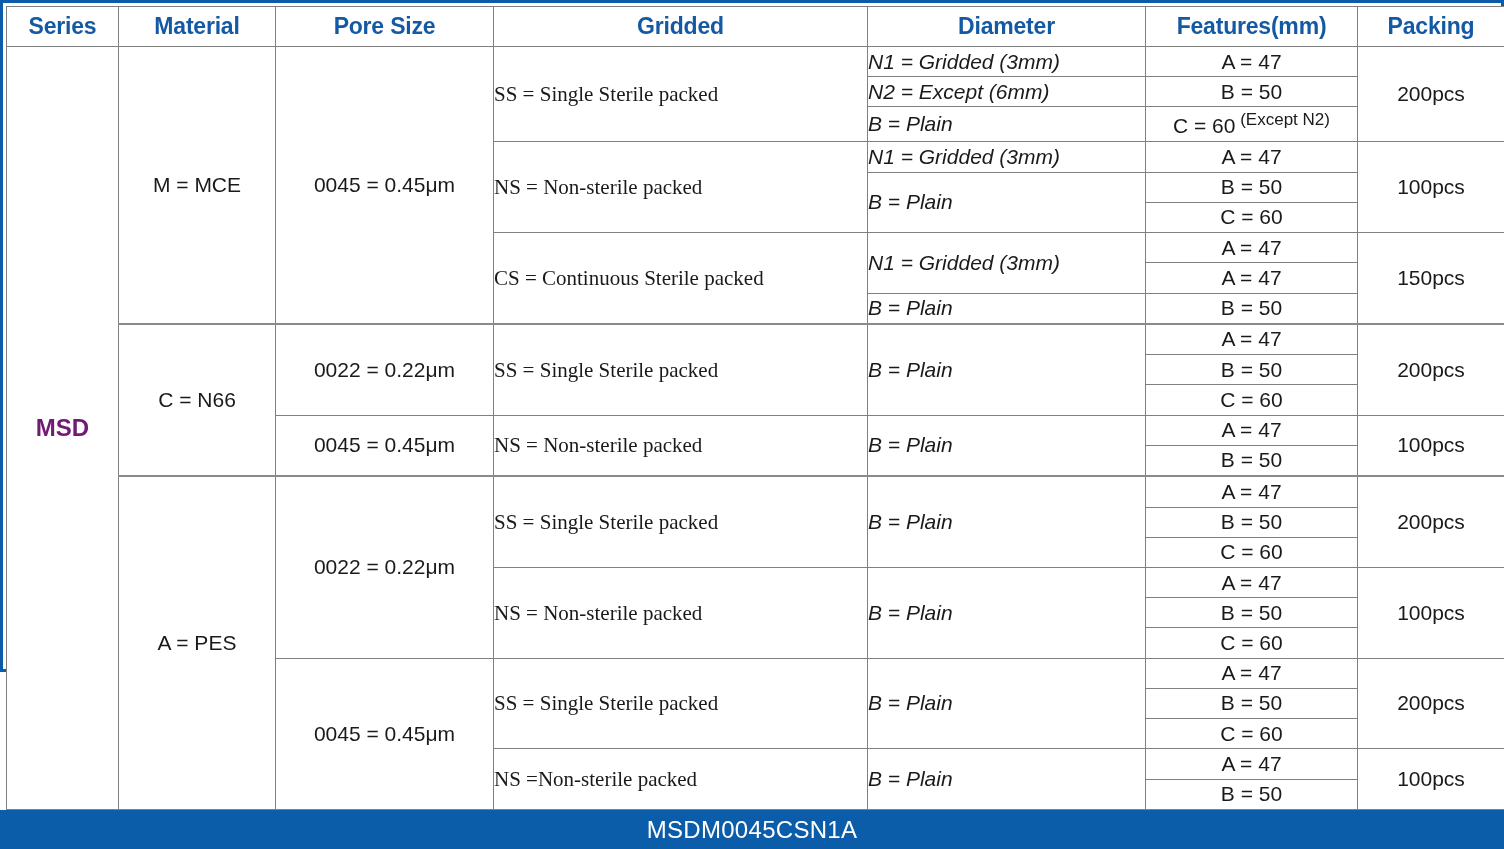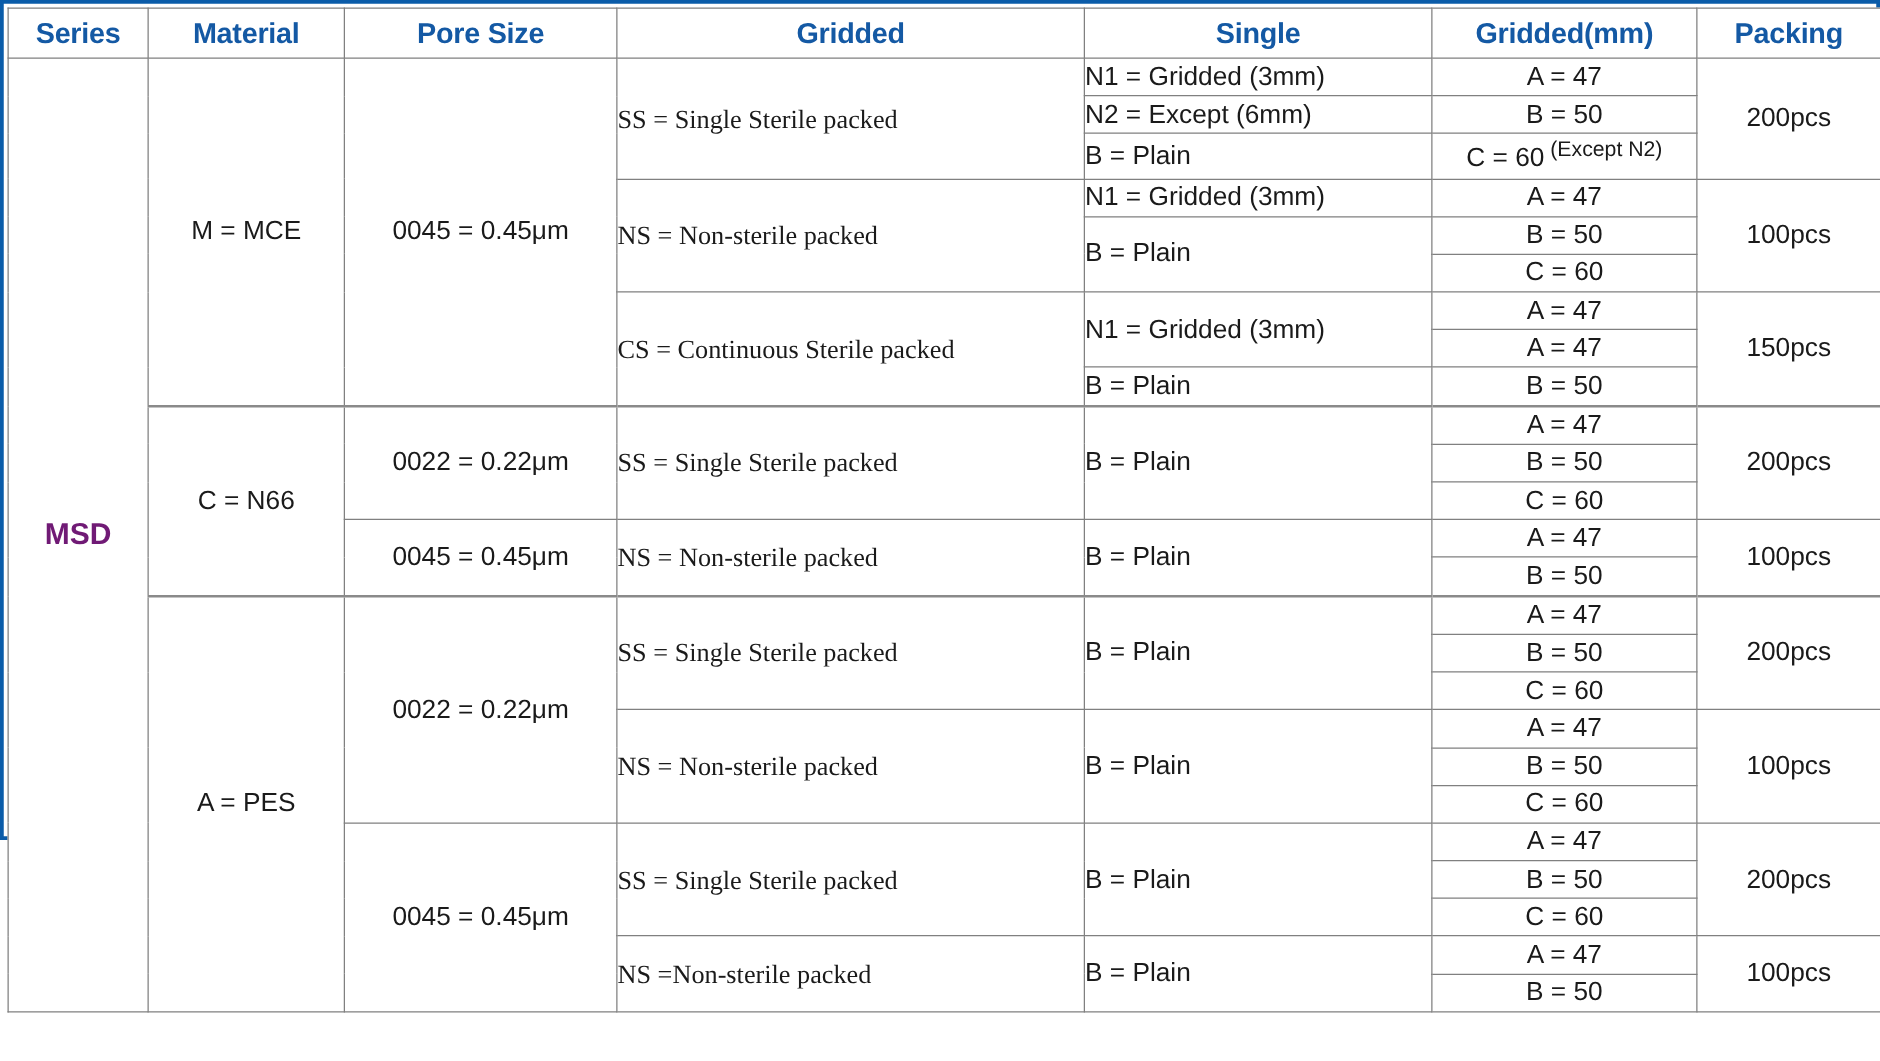--- a/index.html
+++ b/index.html
@@ -78,21 +78,21 @@
 
   
   .cell {
     font-size: 21px;
     color: #1a1a1a;
     font-weight: normal;
     line-height: 1.15;
   }
   .ctr  { text-align: center; }
   .lpad { padding-left: 44px; text-align: left; font-family: Liberation Serif, serif; }
-  .lpad-s { padding-left: 28px; text-align: left; }
+  .lpad-s { padding-left: 28px; text-align: left; font-style: italic; }
   .lpad-d { padding-left: 16px; text-align: center; }
 
   td.series-cell {
     font-weight: bold;
     font-size: 24px;
     text-align: center;
     color: #701a75;
   }
 
   
@@ -136,22 +136,22 @@
         <col class="c-diam">
         <col class="c-packing">
       </colgroup>
 
       <thead>
         <tr>
           <th>Series</th>
           <th>Material</th>
           <th>Pore Size</th>
           <th>Gridded</th>
-          <th>Single</th>
-          <th>Gridded(mm)</th>
+          <th>Diameter</th>
+          <th>Features(mm)</th>
           <th>Packing</th>
         </tr>
       </thead>
 
       <tbody id="tbody">
           <tr>
             <td class="cell series-cell" rowspan="25">MSD</td>
             <td class="cell ctr" rowspan="9">M = MCE</td>
             <td class="cell ctr" rowspan="9">0045 = 0.45μm</td>
             <td class="cell lpad" rowspan="3">SS = Single Sterile packed</td>
@@ -266,14 +266,17 @@
             <td class="cell lpad-d"><span>A = 47</span></td>
             <td class="cell ctr" rowspan="2">100pcs</td>
           </tr>
           <tr>
             <td class="cell lpad-d"><span>B = 50</span></td>
           </tr>
         </tbody>
     </table>
   </div>
 
+  <div class="partbar">
+    <span>MSDM0045CSN1A</span>
+  </div>
 
 </div>
 
 </body></html>

